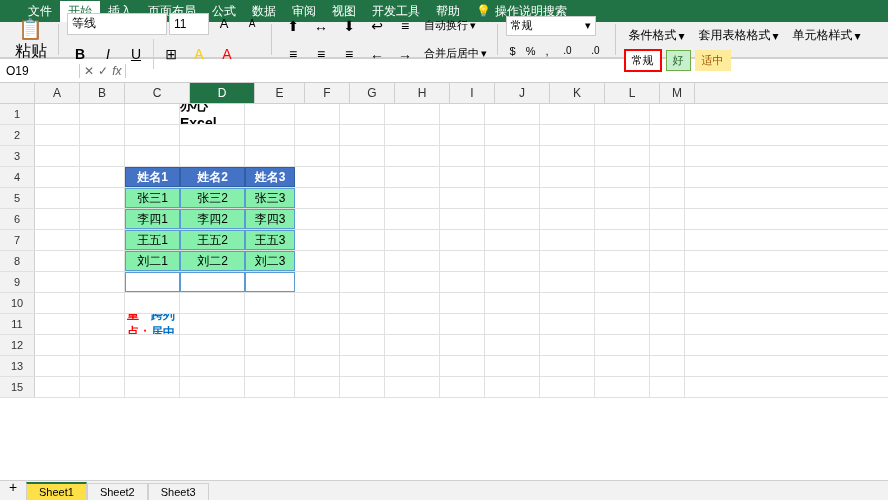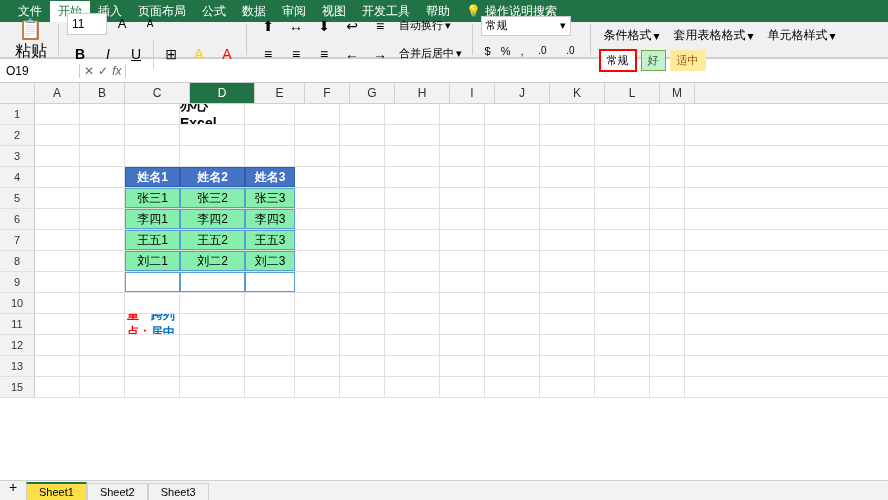--- a/index.html
+++ b/index.html
@@ -4,21 +4,21 @@
   <style>
     * { margin: 0; padding: 0; box-sizing: border-box; }
     body { font-family: 'Microsoft YaHei', SimSun, sans-serif; font-size: 12px; background: #fff; overflow: hidden; }
 
     
     .menu-bar {
       display: flex;
       align-items: center;
       background: #217346;
       height: 22px;
-      padding: 0 10px;
+      padding: 0 20px;
     }
     .menu-item {
       color: #fff;
       padding: 2px 8px;
       font-size: 12px;
       cursor: pointer;
     }
     .menu-item.active {
       background: #fff;
       color: #217346;
@@ -312,20 +312,21 @@
     <div class="ribbon-section">
       <div class="big-icon-btn">
         <span class="big-icon">📋</span>
         <span class="big-label">粘贴</span>
       </div>
     </div>
 
     <div class="ribbon-section">
       <div style="display:flex;flex-direction:column;gap:2px;">
         <div style="display:flex;align-items:center;gap:2px;">
+          <div class="font-box" style="min-width:100px;">等线</div>
           <div class="font-size-box">11</div>
           <div class="ribbon-icon-btn" style="font-size:13px;">A</div>
           <div class="ribbon-icon-btn" style="font-size:10px;">A</div>
         </div>
         <div style="display:flex;align-items:center;gap:2px;">
           <div class="ribbon-icon-btn" style="font-weight:bold;">B</div>
           <div class="ribbon-icon-btn" style="font-style:italic;">I</div>
           <div class="ribbon-icon-btn" style="text-decoration:underline;">U</div>
           <div class="ribbon-divider"></div>
           <div class="ribbon-icon-btn">⊞</div>

